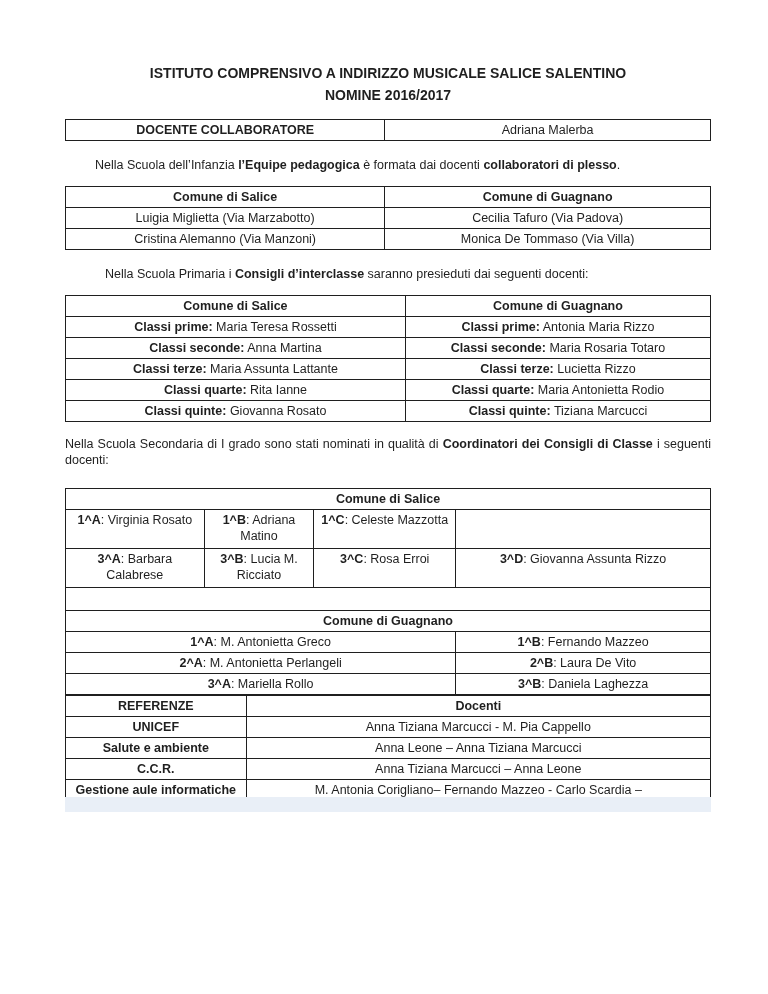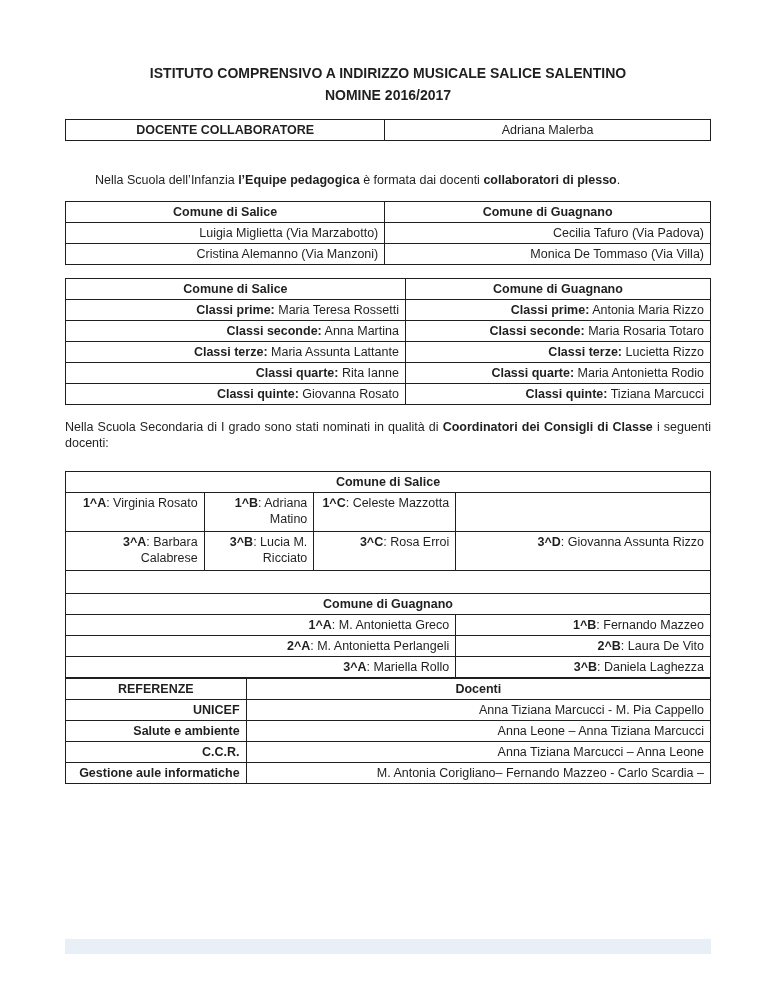--- a/index.html
+++ b/index.html
@@ -1,36 +1,36 @@
 <!DOCTYPE html>
 <html><head>
 <meta charset="utf-8">
 <style>
   html,body { margin:0; padding:0; background:#ffffff; }
   .page {
-    position:relative; width:768px; height:954px; background:#ffffff;
+    position:relative; width:768px; height:812px; background:#ffffff;
     font-family:"Liberation Sans","DejaVu Sans",sans-serif;
     color:#1f1f1f; overflow:hidden;
   }
   .content { position:absolute; left:65px; top:0; width:646px; }
 
   .doc-title { padding-top:62px; text-align:center; font-weight:700; font-size:14px; line-height:22px; }
 
   table.tbl { border-collapse:collapse; width:100%; table-layout:fixed; }
   table.tbl th, table.tbl td {
     border:1px solid #1f1f1f; padding:2px 6px;
     font-size:12.5px; line-height:16px; vertical-align:middle;
     overflow:hidden;
   }
   table.tbl th { font-weight:700; text-align:center; }
-  td.left { text-align:right; }
+  td.left { text-align:center; }
   .b { font-weight:700; }
 
   p.para { margin:0; font-size:12.5px; line-height:16px; }
-  #infanzia-intro  { margin-top:31px; text-indent:30px; }
+  #infanzia-intro  { margin-top:16px; text-indent:30px; }
   #primaria-intro  { margin-top:16px; text-indent:40px; }
   #secondaria-intro{ margin-top:14px; text-align:justify; }
 
   #staff-table      { margin-top:13px; }
   #infanzia-table   { margin-top:13px; }
   #primaria-table   { margin-top:13px; }
   #secondaria-table { margin-top:20px; }
   #referenze-table  { }
 
   #staff-table td.role { font-weight:700; text-align:center; }
@@ -88,20 +88,21 @@
             <td class="left">Luigia Miglietta (Via Marzabotto)</td>
             <td class="left">Cecilia Tafuro (Via Padova)</td>
           </tr>
           <tr>
             <td class="left">Cristina Alemanno (Via Manzoni)</td>
             <td class="left">Monica De Tommaso (Via Villa)</td>
           </tr>
         </tbody>
     </table>
 
+    <p class="para" id="primaria-intro"><span>Nella Scuola Primaria i </span><span class="b">Consigli d’interclasse</span><span> saranno presieduti dai seguenti docenti:</span></p>
 
     <table class="tbl" id="primaria-table">
       <colgroup>
           <col style="width:52.7%">
           <col>
         </colgroup>
       <thead>
         <tr>
           <th>Comune di Salice</th>
           <th>Comune di Guagnano</th>

